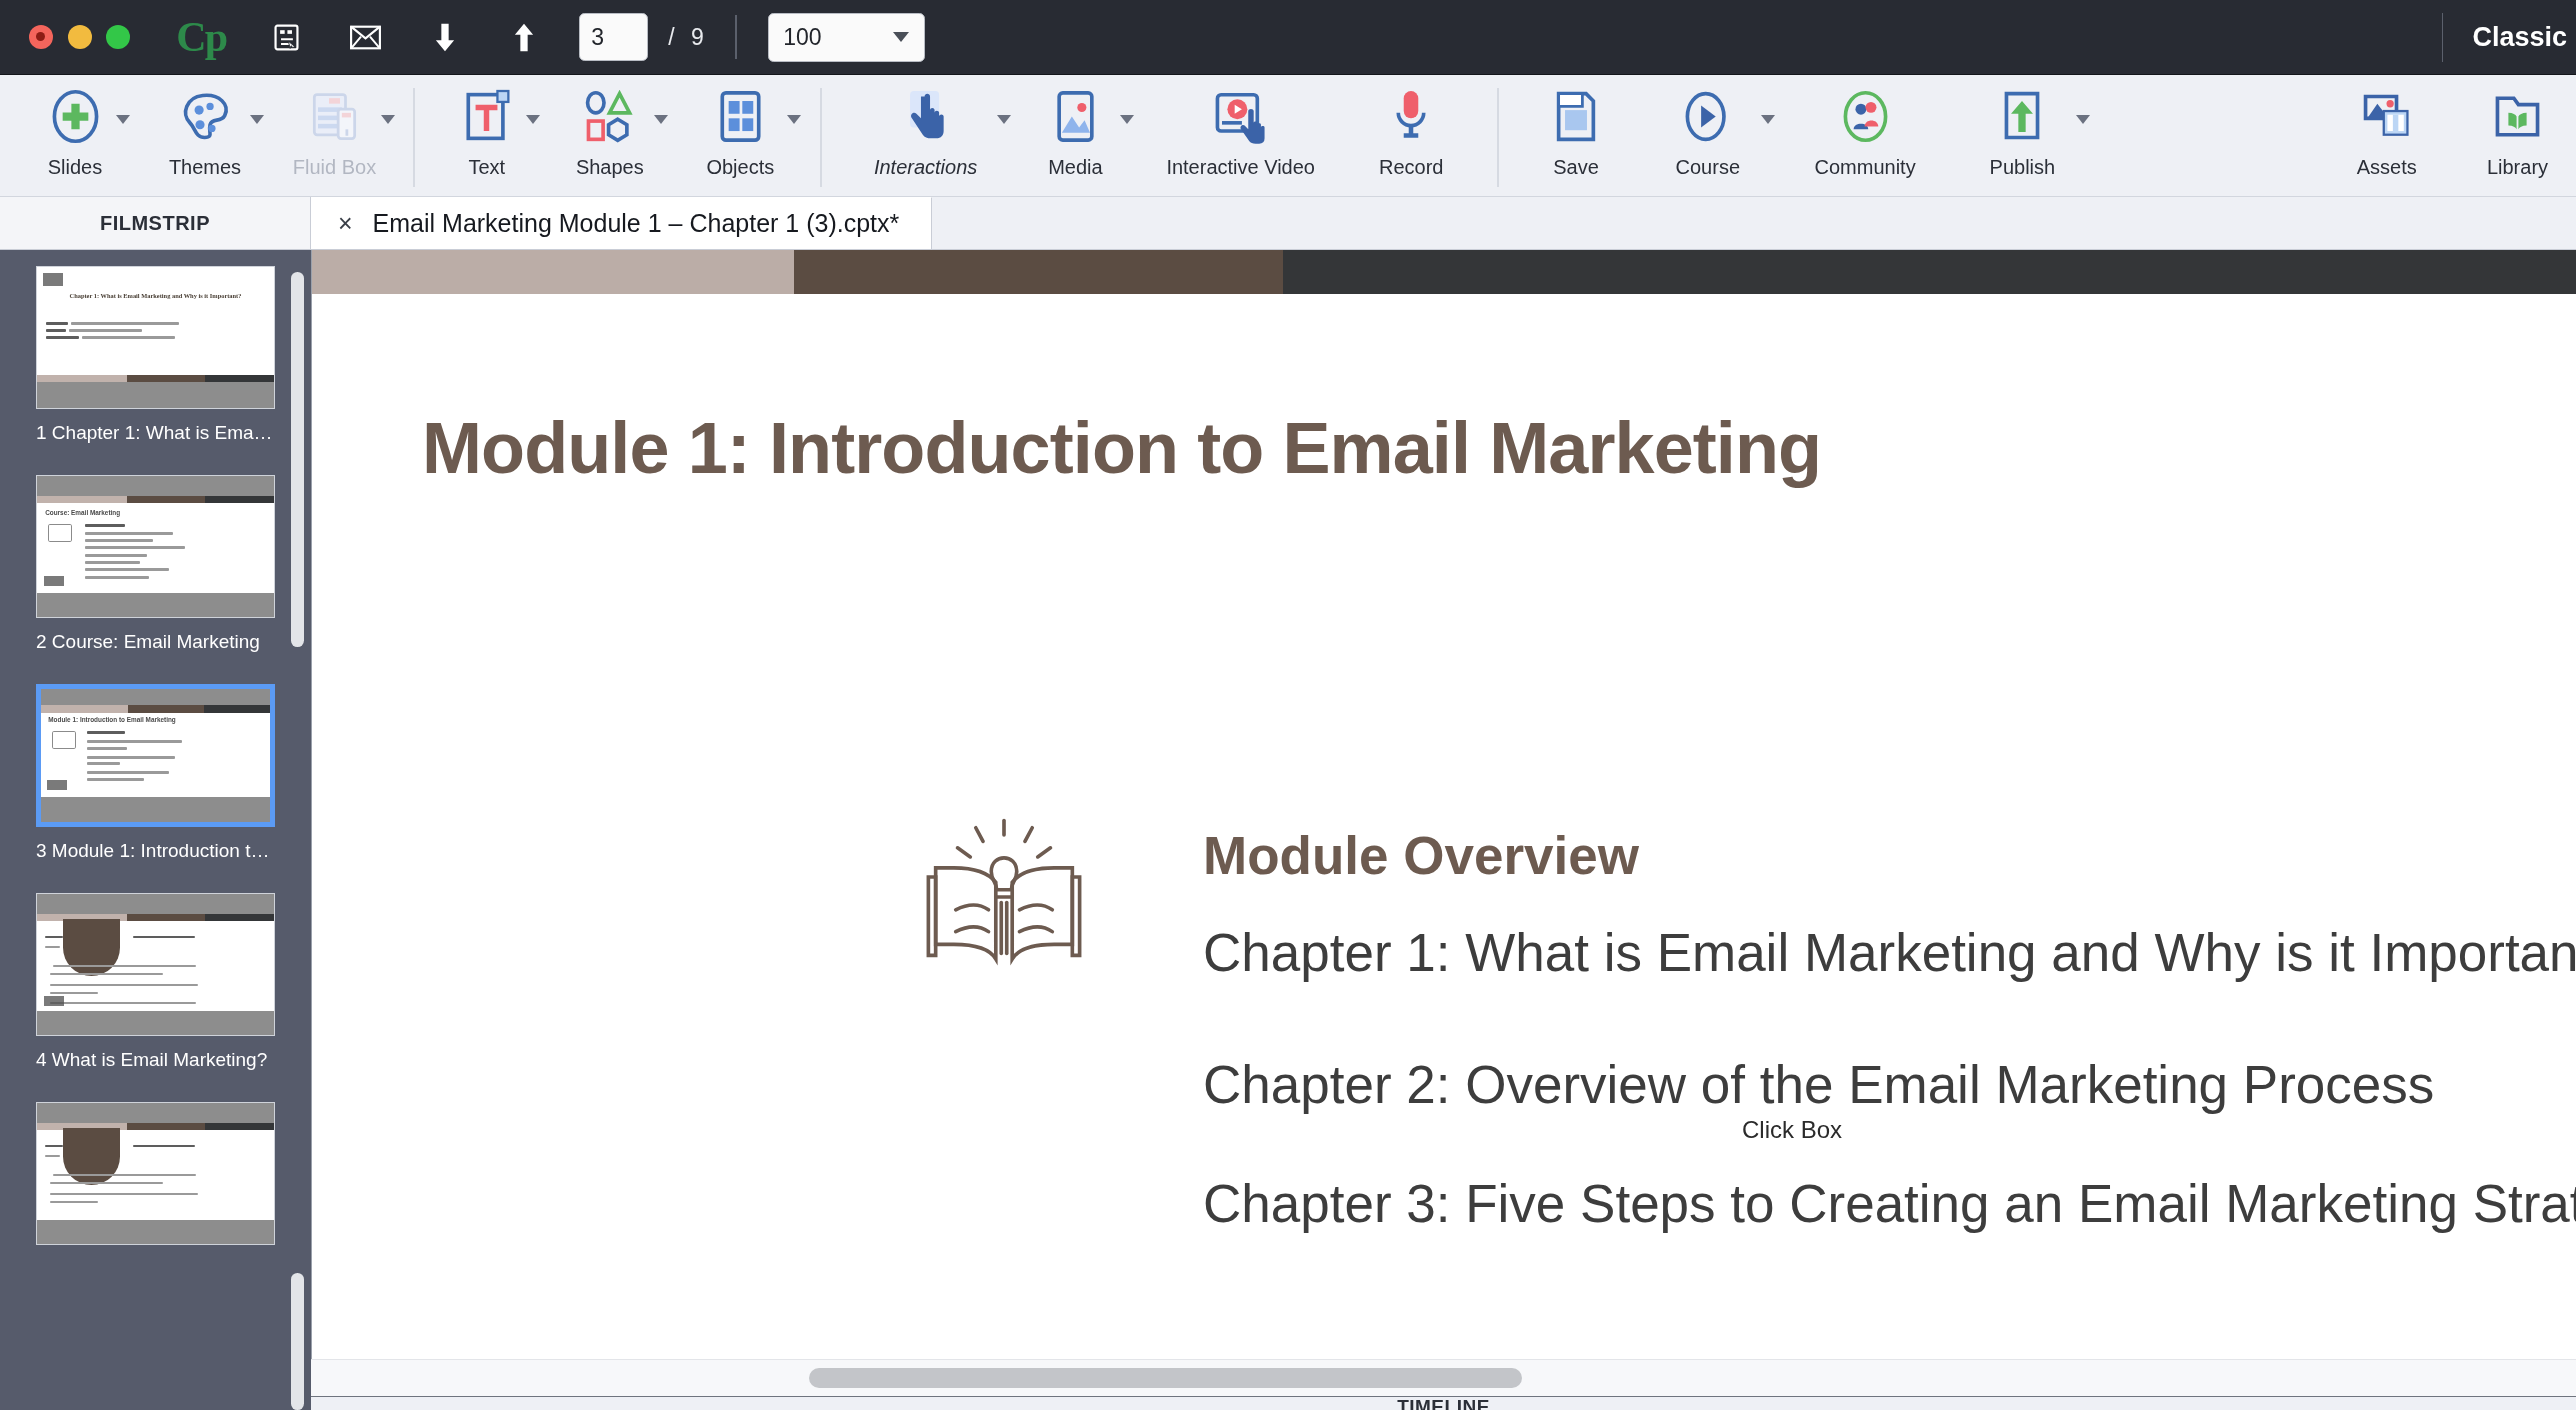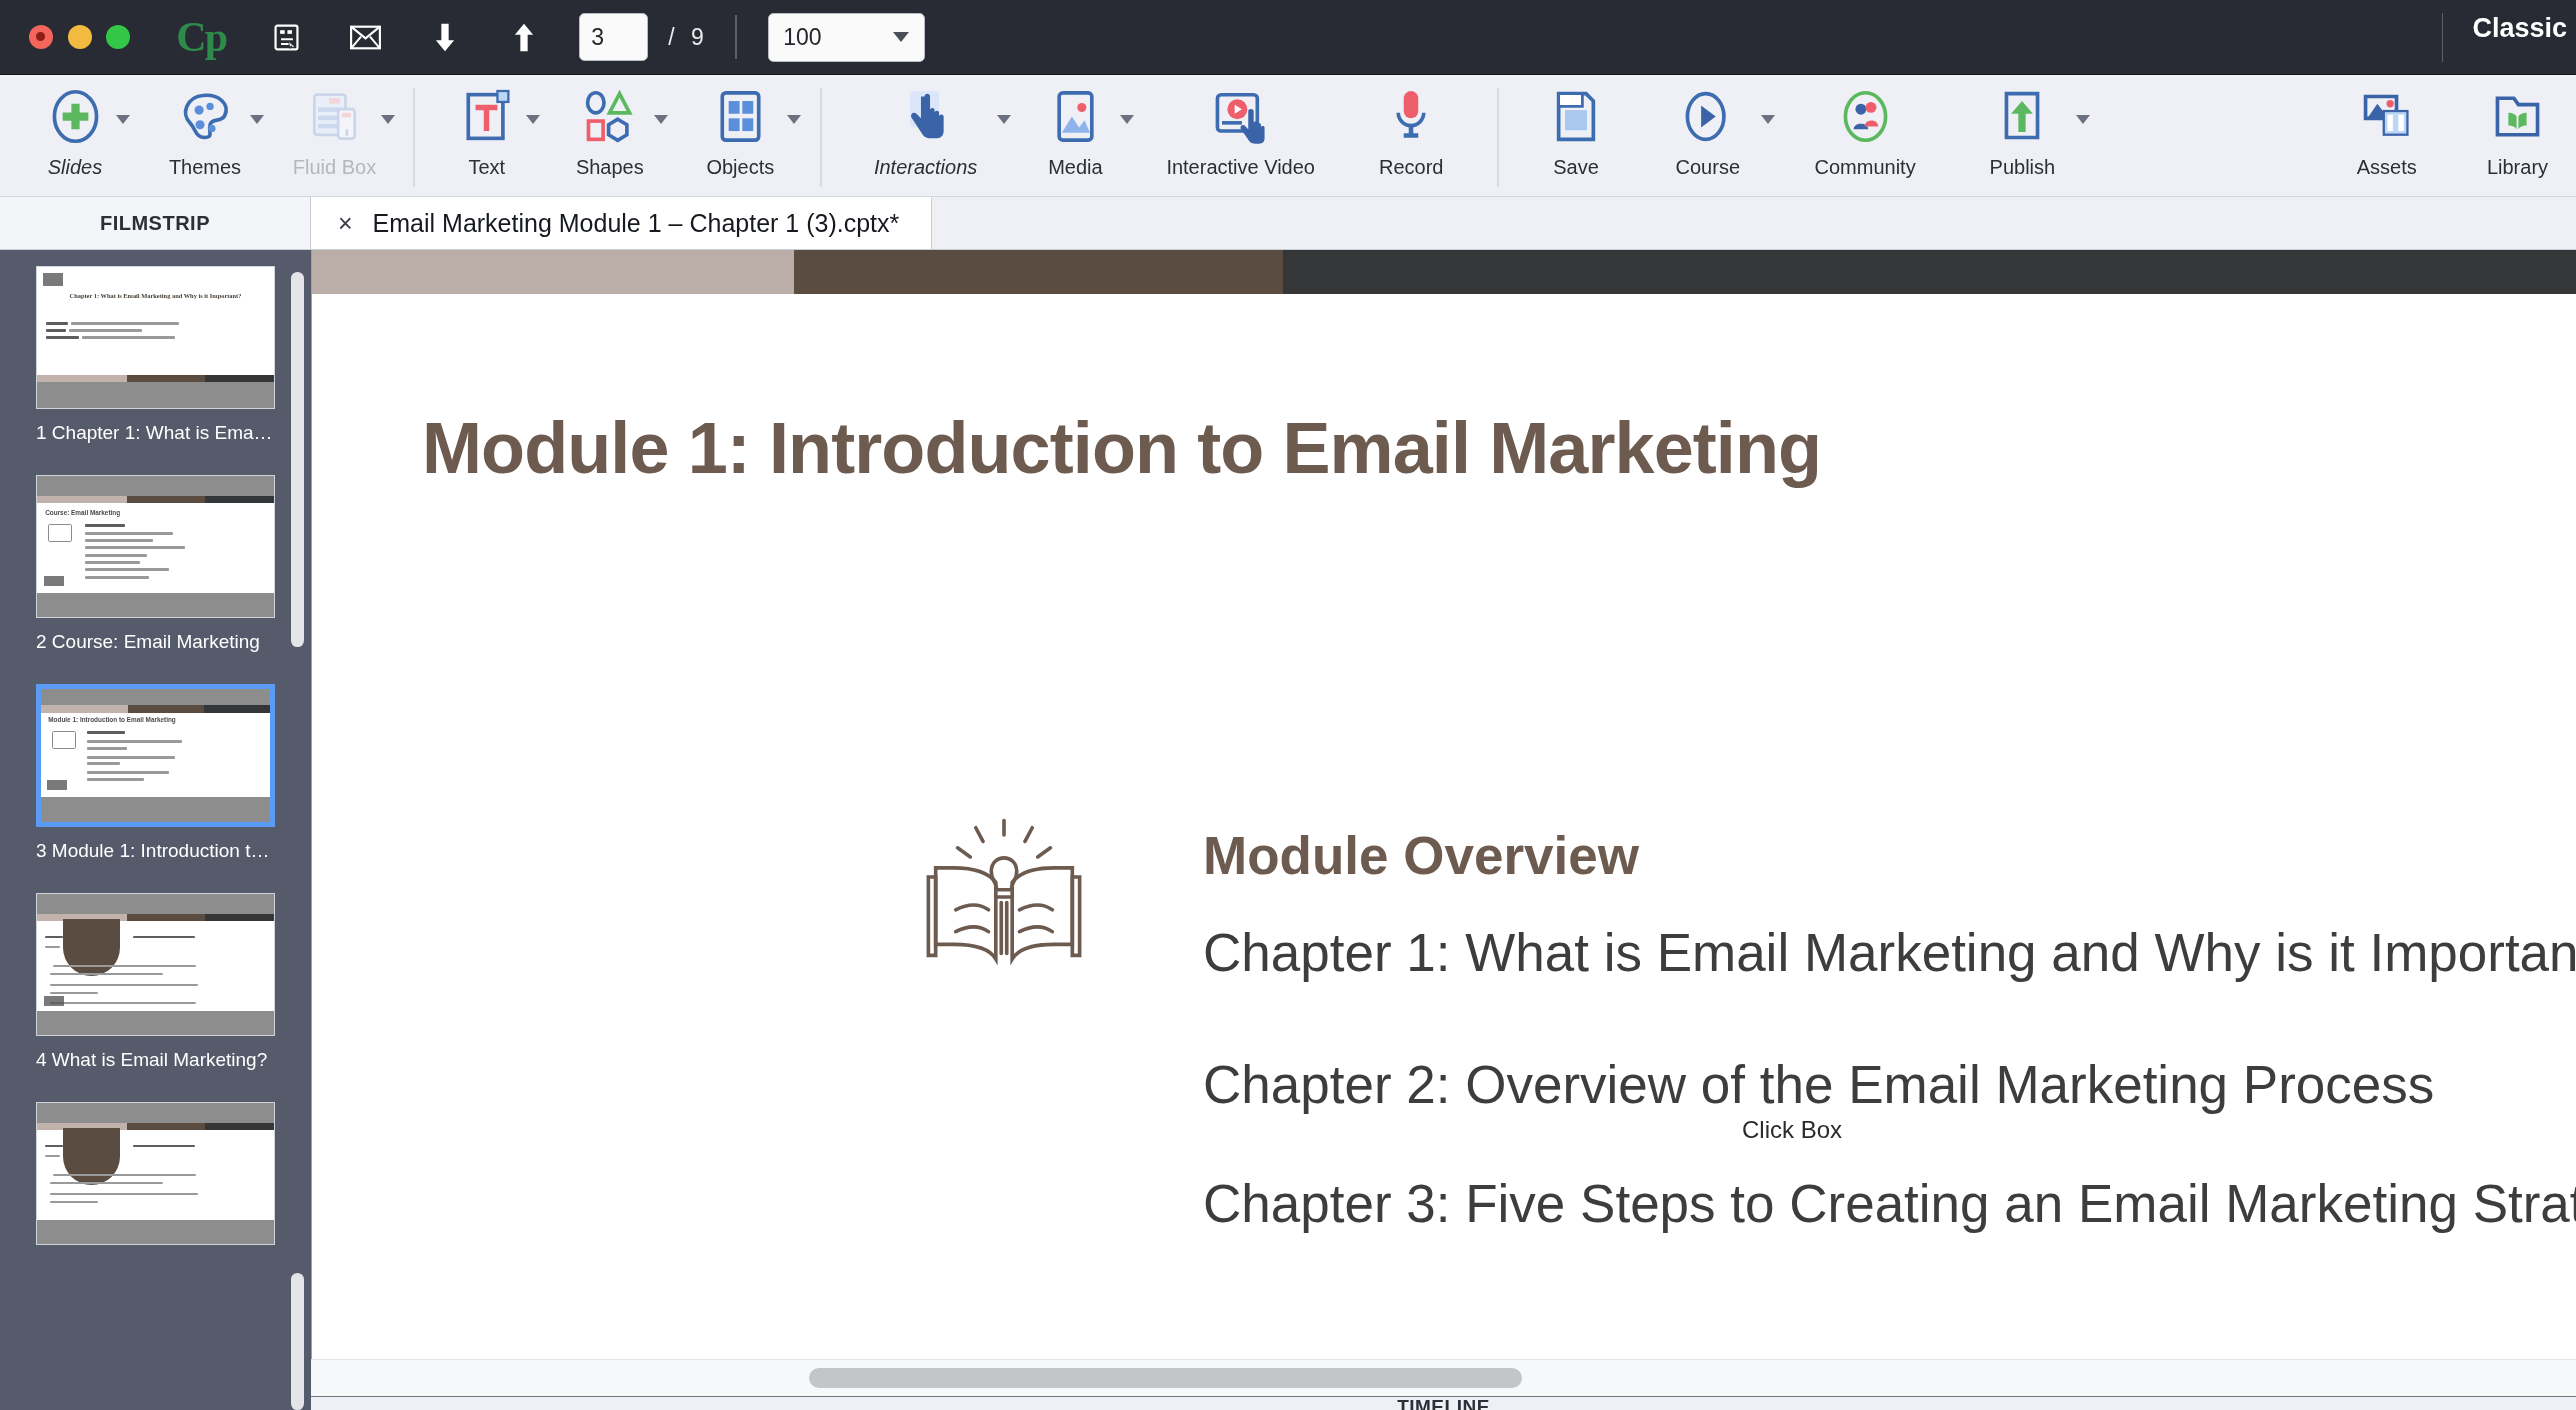--- a/index.html
+++ b/index.html
@@ -52,21 +52,21 @@
 
   .zoom-select {
     margin-left: 31px; width: 157px; height: 49px;
     background: #fafafa; border: 0.9px solid #b8bcc4; border-radius: 5.5px;
     display: flex; align-items: center; justify-content: space-between;
     padding: 0 14.6px; font-size: 23px; color: #22252b;
   }
   .chev { width: 0; height: 0; border-left: 8.2px solid transparent;
           border-right: 8.2px solid transparent; border-top: 10px solid #4a4f58; }
 
-  .mode-wrap { margin-left: auto; display: flex; }
+  .mode-wrap { margin-left: auto; display: flex; align-items: center; }
   .mode-div { width: 1.8px; height: 49px; background: #5b606c; margin-right: 29px; }
   .mode-label { color: #fff; font-size: 27px; font-weight: bold; margin-right: 9px; }
 
   
   .ribbon {
     position: absolute; left: 0; top: 75px; width: 2576px; height: 122px;
     background: #eef0f5;
     display: flex; align-items: flex-start;
     border-bottom: 0.9px solid #d2d6de;
   }
@@ -265,21 +265,21 @@
   </div>
 
   <div class="mode-wrap">
     <span class="mode-div"></span>
     <span class="mode-label">Classic</span>
   </div>
 </div>
 
 <div class="ribbon">
 
-  <div class="rb-item" style="margin-left:24px;min-width:102px;font-style:italic;">
+  <div class="rb-item" style="margin-left:24px;min-width:102px;">
     <div class="rb-ico">
       <svg width="55" height="55" viewBox="0 0 60 60">
         <ellipse cx="30" cy="30" rx="23" ry="27" fill="none" stroke="#3d6cb0" stroke-width="4"></ellipse>
         <path d="M30 16 v28 M16 30 h28" stroke="#5cb85f" stroke-width="9" stroke-linecap="butt"></path>
       </svg>
     </div>
     <div class="rb-caret"></div>
     <div class="rb-lbl">Slides</div>
   </div>
 

